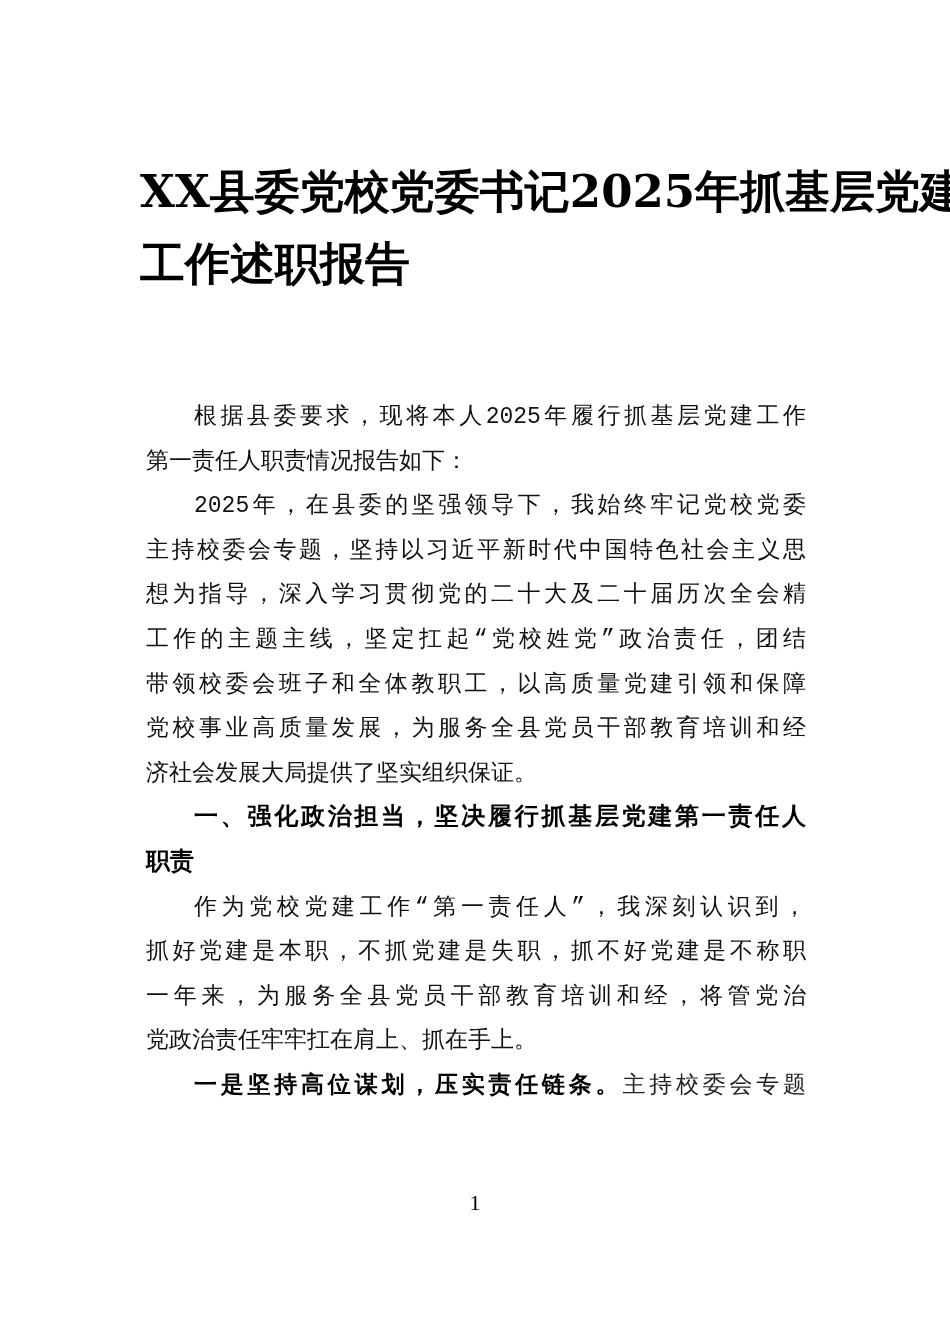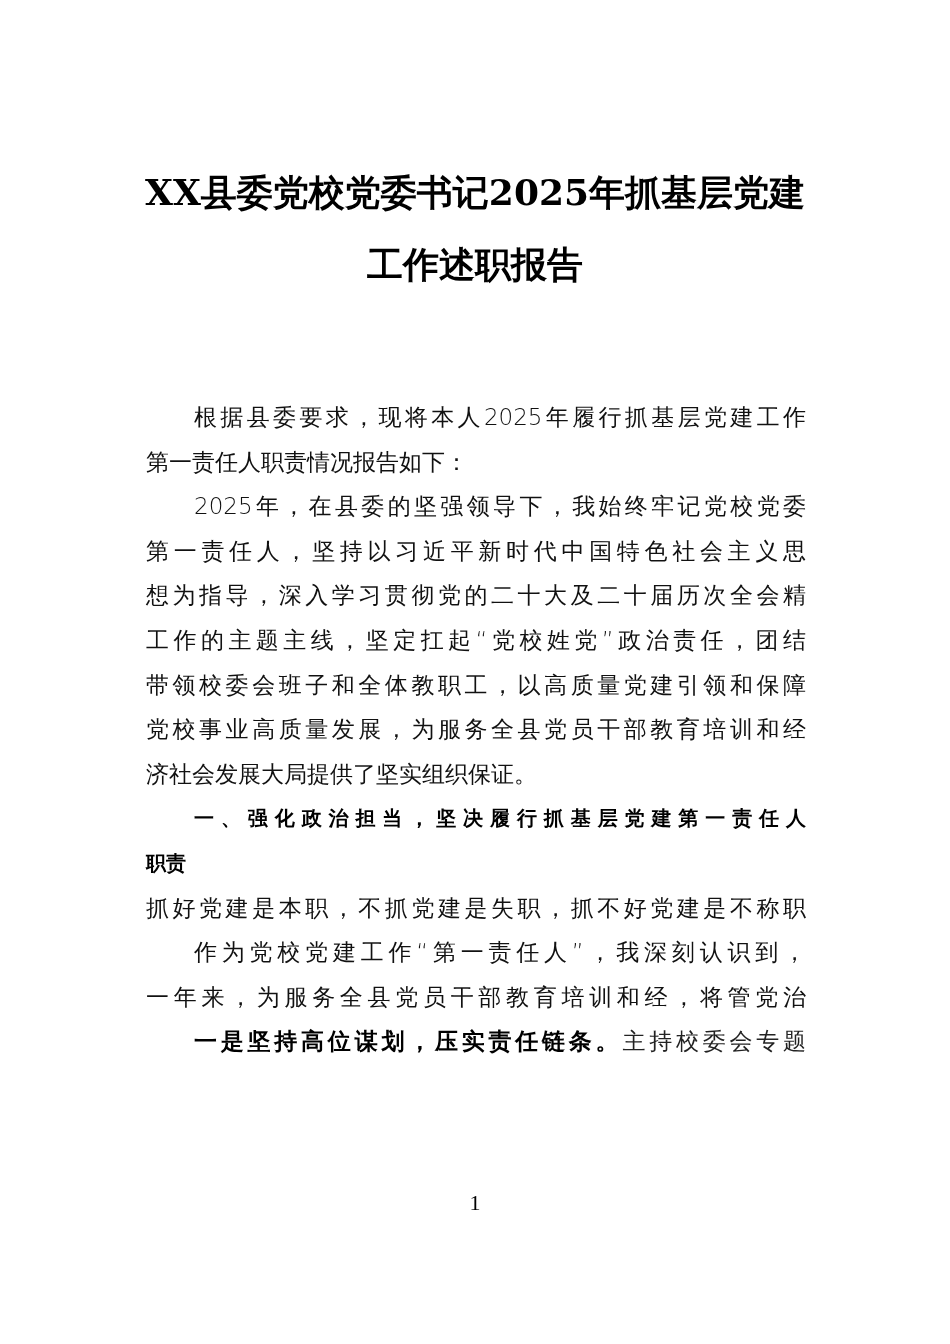--- a/index.html
+++ b/index.html
@@ -20,24 +20,23 @@
       left: 0;
       top: 0;
       width: 950px;
       height: 1344px;
       background: #ffffff;
     }
     .title {
       position: absolute;
       left: 140px;
       width: 670px;
-      text-align: center;
       font-family: "DejaVu Serif", "Liberation Serif", serif;
       font-weight: bold;
-      font-size: 36px;
+      font-size: 45px;
       line-height: 72px;
       top: 156px;
       letter-spacing: 0px;
     }
     .title .line { display: block; white-space: nowrap; }
     .body-text {
       position: absolute;
       left: 146px;
       width: 660px;
       top: 395px;
@@ -48,29 +47,30 @@
       text-align-last: justify;
     }
     .body-text .line {
       display: block;
       white-space: nowrap;
       text-align: justify;
       text-align-last: justify;
       height: 44.6px;
       font-weight: 300;
       color: #111;
+      font-family: Liberation Mono, monospace;
     }
     .body-text .line.last {
       text-align-last: left;
     }
     .indent { padding-left: 48px; }
     .heading {
       font-weight: bold !important;
       color: #000 !important;
-      font-size: 20px;
+      font-size: 24px;
     }
     .bold-lead {
       font-weight: bold;
       color: #000;
     }
     .normal-run {
       font-weight: normal;
       color: #222;
     }
     .page-number {
@@ -93,31 +93,32 @@
     <span class="line">XX县委党校党委书记2025年抓基层党建</span>
     <span class="line">工作述职报告</span>
   </div>
 
   <div class="body-text">
 
     <span class="line indent">根据县委要求，现将本人2025年履行抓基层党建工作</span>
     <span class="line last">第一责任人职责情况报告如下：</span>
 
     <span class="line indent">2025年，在县委的坚强领导下，我始终牢记党校党委</span>
-    <span class="line">第一责任人，坚持以习近平新时代中国特色社会主义思</span>
+    <span class="line">主持校委会专题，坚持以习近平新时代中国特色社会主义思</span>
     <span class="line">想为指导，深入学习贯彻党的二十大及二十届历次全会精</span>
     <span class="line">工作的主题主线，坚定扛起“党校姓党”政治责任，团结</span>
     <span class="line">带领校委会班子和全体教职工，以高质量党建引领和保障</span>
     <span class="line">党校事业高质量发展，为服务全县党员干部教育培训和经</span>
     <span class="line last">济社会发展大局提供了坚实组织保证。</span>
 
     <span class="line indent heading">一、强化政治担当，坚决履行抓基层党建第一责任人</span>
     <span class="line last heading">职责</span>
 
+    <span class="line indent">作为党校党建工作“第一责任人”，我深刻认识到，</span>
     <span class="line">抓好党建是本职，不抓党建是失职，抓不好党建是不称职</span>
-    <span class="line indent">作为党校党建工作“第一责任人”，我深刻认识到，</span>
     <span class="line">一年来，为服务全县党员干部教育培训和经，将管党治</span>
+    <span class="line last">党政治责任牢牢扛在肩上、抓在手上。</span>
 
     <span class="line indent"><span class="bold-lead">一是坚持高位谋划，压实责任链条。</span><span class="normal-run">主持校委会专题</span></span>
   </div>
 
   <div class="page-number">1</div>
 </div>
 
 </body></html>

